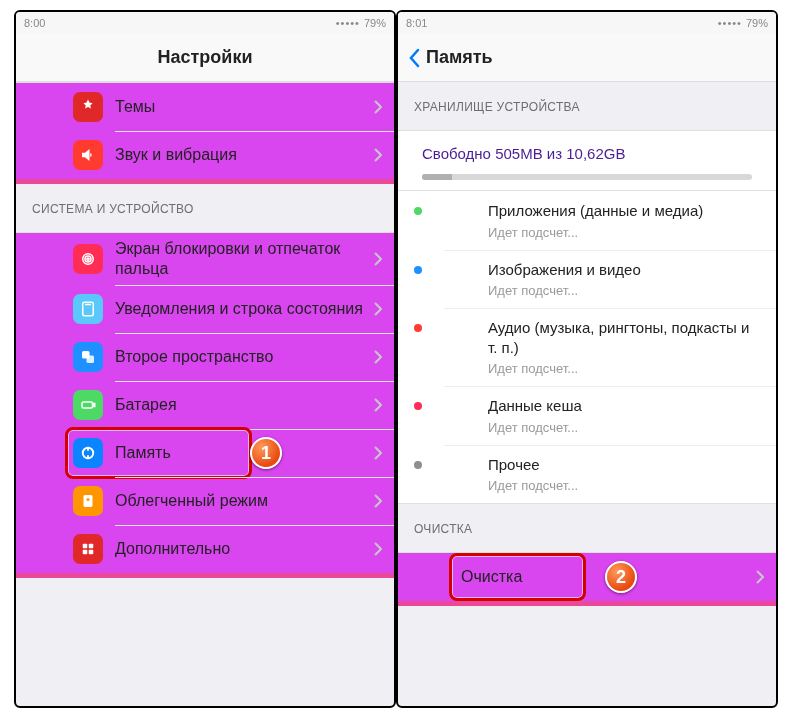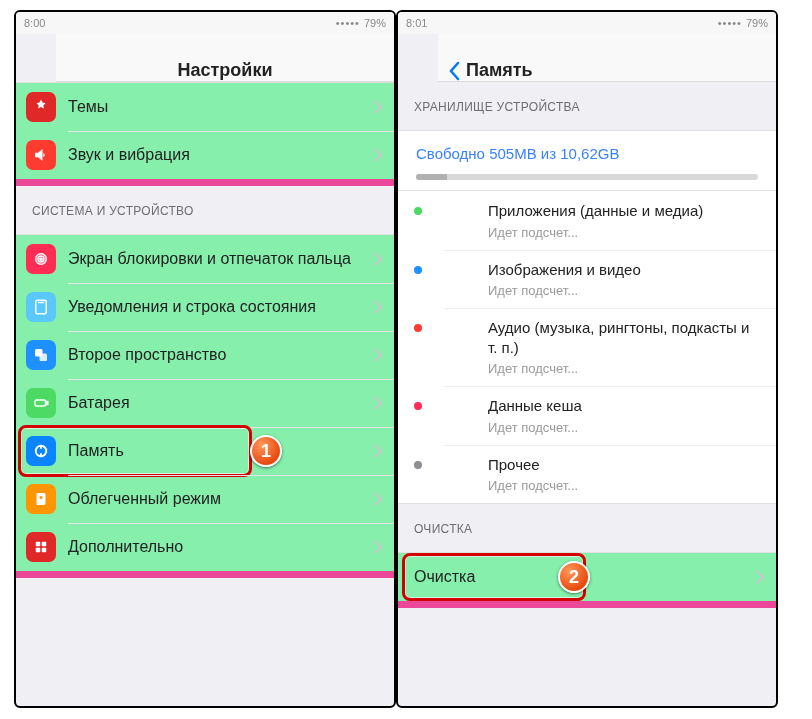--- a/index.html
+++ b/index.html
@@ -32,48 +32,47 @@
     color: #888;
   }
   .sb-left, .sb-right { display: flex; align-items: center; gap: 4px; justify-content: flex-end; }
   .sb-dots { letter-spacing: 1px; }
 
   .navbar {
     height: 48px;
     background: #f9f9f9;
     border-bottom: 1px solid #ddd;
     display: flex;
-    align-items: flex-end;
+    align-items: center;
     justify-content: center;
     position: relative;
     font-size: 18px;
     font-weight: 600;
     color: #222;
-    margin-left: 40px;
   }
   .navbar .back {
     position: absolute;
     left: 10px;
     display: flex;
     align-items: center;
     gap: 6px;
     color: #007aff;
     font-weight: 500;
     font-size: 17px;
   }
   .navbar .back svg { width: 12px; height: 20px; }
 
   .section-header {
     padding: 18px 16px 16px;
     font-size: 12px;
     color: #6d6d72;
     letter-spacing: 0.3px;
   }
 
-  .list { background: #86efac; border-top: 1px solid #e0e0e0; border-bottom: 7px solid #ec4899; }
+  .list { background: #d946ef; border-top: 1px solid #e0e0e0; border-bottom: 5px solid #ec4899; padding-left: 47px; }
   .row {
     display: flex;
     align-items: center;
     min-height: 48px;
     padding: 6px 12px 6px 10px;
     position: relative;
   }
   .row + .row::before {
     content: "";
     position: absolute;
@@ -126,23 +125,23 @@
     align-items: center;
     justify-content: center;
     pointer-events: none;
   }
 
   
   .storage-summary {
     background: #fff;
     border-top: 1px solid #e0e0e0;
     border-bottom: 1px solid #e0e0e0;
-    padding: 14px 18px 10px;
+    padding: 14px 24px 10px;
     font-size: 15px;
-    color: #3b82f6;
+    color: #4c1d95;
   }
   .storage-bar {
     margin-top: 12px;
     height: 6px;
     background: #d8d8d8;
     border-radius: 3px;
     position: relative;
     overflow: hidden;
   }
   .storage-bar .fill {

